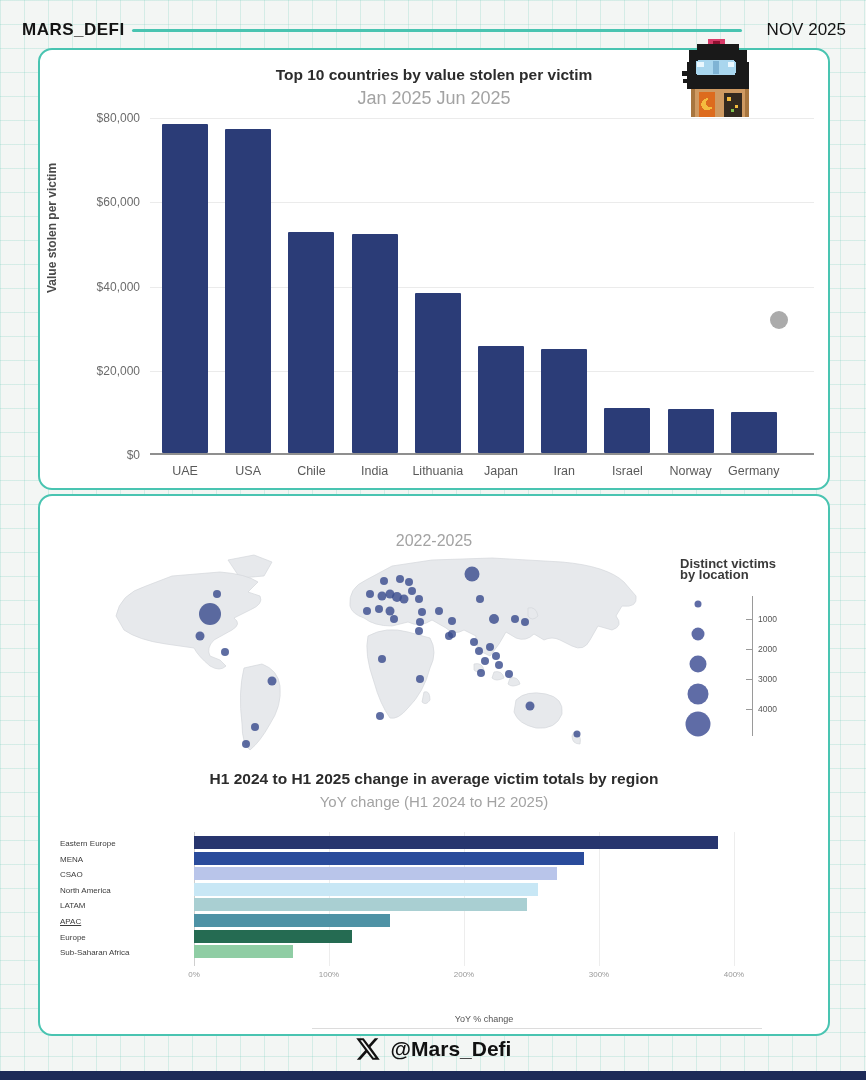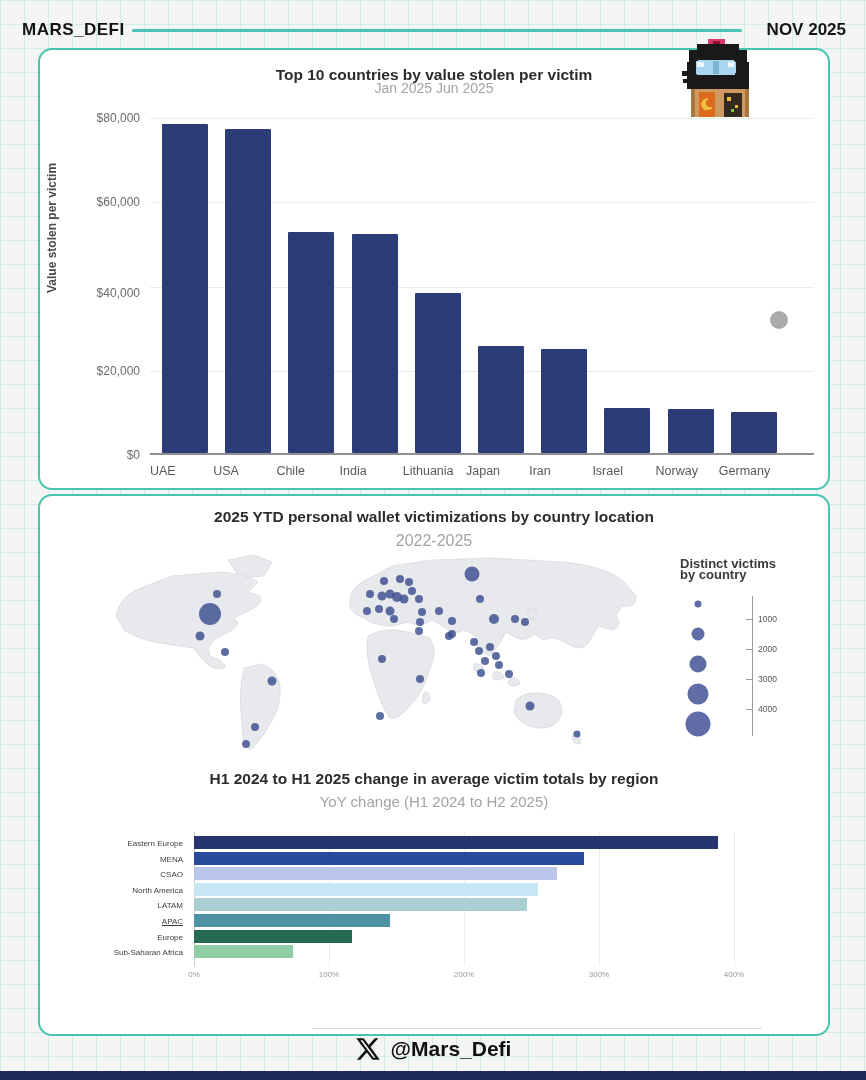--- a/index.html
+++ b/index.html
@@ -9,80 +9,80 @@
     background-image:
       linear-gradient(to right, rgba(92,196,177,0.20) 1px, transparent 1px),
       linear-gradient(to bottom, rgba(92,196,177,0.20) 1px, transparent 1px);
     background-size:24px 24px;
     font-family:"Liberation Sans", sans-serif;
     color:#2e2e2e;
   }
   
   .hdr-brand{position:absolute;left:22px;top:20px;font-size:17px;font-weight:bold;letter-spacing:.5px;color:#141414;}
   .hdr-line{position:absolute;left:132px;top:29px;width:610px;height:3px;background:var(--accent,#49c4b1);border-radius:2px;}
-  .hdr-date{position:absolute;right:20px;top:20px;font-size:17px;font-weight:bold;color:#141414;}
+  .hdr-date{position:absolute;right:20px;top:20px;font-size:17px;font-weight:normal;color:#141414;}
   
   .card{position:absolute;left:38px;width:788px;background:#fff;border:2px solid var(--accent,#49c4b1);border-radius:14px;}
   #card1{top:48px;height:438px;}
   #card2{top:494px;height:538px;}
   .c-title{position:absolute;left:0;width:100%;text-align:center;font-weight:bold;font-size:15.5px;color:#2c2c2c;}
   .c-sub{position:absolute;left:0;width:100%;text-align:center;color:#a3a3a3;}
   
   #plot1{position:absolute;left:110px;top:68px;width:664px;height:337px;}
   .gl{position:absolute;left:0;width:100%;height:1px;background:#ebebeb;}
   .gl.baseline{height:2px;background:#8f8f8f;}
   .ytick{position:absolute;right:100%;margin-right:10px;transform:translateY(-50%);font-size:12px;color:#6b6b6b;white-space:nowrap;}
   .bar1{position:absolute;bottom:2px;width:46px;border-radius:1px;}
-  .xlab1{position:absolute;width:70px;font-size:12.5px;color:#595959;}
+  .xlab1{position:absolute;width:70px;text-align:center;font-size:12.5px;color:#595959;}
   .ylabel1{position:absolute;left:12px;top:236px;transform:rotate(-90deg) translateX(0);transform-origin:left center;
     font-size:12px;font-weight:bold;color:#4a4a4a;white-space:nowrap;}
   .dot1{position:absolute;border-radius:50%;}
   
   #avatar{position:absolute;left:668px;top:38px;width:100px;height:80px;z-index:5;}
   
   #map{position:absolute;left:62px;top:56px;width:560px;height:212px;}
   #legend{position:absolute;left:640px;top:62px;width:146px;height:200px;}
   .lg-title{font-size:13px;font-weight:bold;color:#3a3a3a;line-height:11px;}
   .lg-axis{position:absolute;left:72px;top:38px;width:1px;height:140px;background:#9a9a9a;}
   .lg-circle{position:absolute;border-radius:50%;background:#5f6ca6;transform:translate(-50%,-50%);}
   .lg-tickmark{position:absolute;left:66px;width:6px;height:1px;background:#9a9a9a;}
   .lg-ticklab{position:absolute;left:78px;transform:translateY(-50%);font-size:8.5px;color:#555;}
   
   #plot3{position:absolute;left:154px;top:340px;width:580px;height:130px;}
   .vgl{position:absolute;top:-4px;bottom:0;width:1px;background:#ededed;}
   .bar3{position:absolute;left:0;height:13px;}
-  .lab3{position:absolute;right:100%;margin-right:11px;width:110px;text-align:right;font-size:8px;color:#3c3c3c;white-space:nowrap;}
+  .lab3{position:absolute;right:100%;margin-right:24px;width:110px;font-size:8px;color:#3c3c3c;white-space:nowrap;}
   .xtick3{position:absolute;top:134px;transform:translateX(-50%);font-size:8px;color:#999;}
   .xlabel3{position:absolute;left:154px;top:518px;width:580px;text-align:center;font-size:9px;color:#555;}
   .divider3{position:absolute;left:272px;top:532px;width:450px;height:1px;background:#dcdcdc;}
   
   .footer{position:absolute;left:0;top:1036px;width:100%;display:flex;align-items:center;justify-content:center;gap:10px;}
   .handle{font-size:21px;font-weight:bold;color:#111;}
   .bottom-strip{position:absolute;left:0;top:1071px;width:100%;height:9px;background:#1d2a57;}
 </style>
 </head>
 <body>
 
 <div class="page">
 
   <div class="hdr-brand">MARS_DEFI</div>
   <div class="hdr-line"></div>
   <div class="hdr-date">NOV 2025</div>
 
   <div class="card" id="card1">
     <div class="c-title" style="top:16px;">Top 10 countries by value stolen per victim</div>
-    <div class="c-sub" style="top:30px;font-size:14px;">Jan 2025 Jun 2025</div>
+    <div class="c-sub" style="top:38px;font-size:18px;">Jan 2025 Jun 2025</div>
     <div class="ylabel1">Value stolen per victim</div>
     <div id="plot1">
         <div class="gl baseline" style="top: 335px;"></div>
         <div class="ytick" style="top: 337px;">$0</div>
         <div class="gl" style="top: 253px;"></div>
         <div class="ytick" style="top: 252.75px;">$20,000</div>
         <div class="gl" style="top: 169px;"></div>
-        <div class="ytick" style="top: 168.5px; margin-top: 6px;">$40,000</div>
+        <div class="ytick" style="top: 168.5px;">$40,000</div>
         <div class="gl" style="top: 84px;"></div>
         <div class="ytick" style="top: 84.25px;">$60,000</div>
         <div class="gl" style="top: 0px;"></div>
         <div class="ytick" style="top: 0px;">$80,000</div>
         <div class="bar1" style="left: 12px; height: 328.575px; background: rgb(43, 60, 119);"></div>
         <div class="xlab1" style="left: 0px; top: 346px;">UAE</div>
         <div class="bar1" style="left: 75.2px; height: 324.363px; background: rgb(43, 60, 119);"></div>
         <div class="xlab1" style="left: 63.2px; top: 346px;">USA</div>
         <div class="bar1" style="left: 138.4px; height: 221.156px; background: rgb(43, 60, 119);"></div>
         <div class="xlab1" style="left: 126.4px; top: 346px;">Chile</div>
@@ -122,21 +122,20 @@
     <rect x="4.4" y="7.4" width="2.2" height="3.6" fill="#dd6b1e"></rect>
     <circle cx="5.5" cy="9.2" r="0.85" fill="#f4bc3e"></circle>
     <circle cx="5.95" cy="9.0" r="0.62" fill="#dd6b1e"></circle>
     <rect x="7.8" y="7.6" width="2.6" height="3.4" fill="#33291f"></rect>
     <rect x="8.3" y="8.2" width="0.45" height="0.45" fill="#f4bc3e"></rect>
     <rect x="9.4" y="9.3" width="0.45" height="0.45" fill="#f4bc3e"></rect>
     <rect x="8.8" y="9.9" width="0.4" height="0.4" fill="#7fc24e"></rect>
   </svg>
 
   <div class="card" id="card2">
-    <div class="c-title" style="top:12px;">2025 YTD personal wallet victimizations by country location</div>
     <div class="c-sub" style="top:36px;font-size:16px;">2022-2025</div>
 
     <svg id="map" viewBox="0 0 560 212">
       <g fill="#e7e9ec" stroke="#d4d7db" stroke-width="0.7">
         <path d="M126,8 L152,3 L170,10 L162,24 L138,26 Z"></path>
         <path d="M14,64 Q18,42 44,34 L70,24 L118,20 Q144,22 156,30 L146,40 L158,44 Q162,52 148,58 L132,66 Q140,72 130,78 L112,88 Q104,96 108,104 L118,108 L124,114 Q118,120 108,114 Q96,104 92,96 L64,92 Q36,88 22,78 Z"></path>
         <path d="M142,116 L160,112 Q176,118 178,134 Q180,154 168,172 Q158,190 148,198 Q140,192 140,172 Q136,140 142,116 Z"></path>
         <path d="M258,38 Q264,34 266,42 Q262,48 256,44 Z"></path>
         <path d="M248,54 Q246,36 264,28 L290,14 L330,8 L390,6 L460,10 Q505,14 522,30 L534,44 Q536,56 520,54 L514,64 Q522,74 510,78 L496,74 L488,88 Q482,100 470,94 L458,88 Q450,84 442,88 L432,82 Q424,90 414,86 L404,80 Q398,92 388,104 L380,100 Q372,92 374,84 L362,78 Q352,84 344,76 L330,68 Q318,76 306,70 L290,74 Q272,74 262,66 Q250,62 248,54 Z"></path>
         <path d="M266,84 Q284,74 306,80 L328,86 Q336,100 328,116 Q322,140 306,156 Q296,168 288,166 Q278,152 272,130 Q262,102 266,84 Z"></path>
@@ -193,21 +192,21 @@
           <circle cx="379" cy="121" r="4" fill="#3b4d8e" fill-opacity="0.82"></circle>
           <circle cx="397" cy="113" r="4" fill="#3b4d8e" fill-opacity="0.82"></circle>
           <circle cx="407" cy="122" r="4" fill="#3b4d8e" fill-opacity="0.82"></circle>
           <circle cx="428" cy="154" r="4.5" fill="#3b4d8e" fill-opacity="0.82"></circle>
           <circle cx="475" cy="182" r="3.5" fill="#3b4d8e" fill-opacity="0.82"></circle>
         </g>
     </svg>
 
     <div id="legend">
       <div class="lg-title">Distinct victims</div>
-      <div class="lg-title">by country</div>
+      <div class="lg-title">by location</div>
       <div class="lg-axis"></div>
     <div class="lg-circle" style="left: 18px; top: 46px; height: 7px; width: 7px;"></div>
         <div class="lg-circle" style="left: 18px; top: 76px; height: 13px; width: 13px;"></div>
         <div class="lg-circle" style="left: 18px; top: 106px; height: 17px; width: 17px;"></div>
         <div class="lg-circle" style="left: 18px; top: 136px; height: 21px; width: 21px;"></div>
         <div class="lg-circle" style="left: 18px; top: 166px; height: 25px; width: 25px;"></div>
         <div class="lg-tickmark" style="top: 61px;"></div>
         <div class="lg-ticklab" style="top: 61px;">1000</div>
         <div class="lg-tickmark" style="top: 91px;"></div>
         <div class="lg-ticklab" style="top: 91px;">2000</div>
@@ -241,20 +240,21 @@
         <div class="lab3" style="top: 49.8px;">North America</div>
         <div class="bar3" style="top: 62.4px; width: 333.45px; background: rgb(169, 207, 210);"></div>
         <div class="lab3" style="top: 65.4px;">LATAM</div>
         <div class="bar3" style="top: 78px; width: 195.75px; background: rgb(78, 146, 165);"></div>
         <div class="lab3" style="top: 81px; text-decoration: underline;">APAC</div>
         <div class="bar3" style="top: 93.6px; width: 157.95px; background: rgb(37, 107, 82);"></div>
         <div class="lab3" style="top: 96.6px;">Europe</div>
         <div class="bar3" style="top: 109.2px; width: 98.55px; background: rgb(143, 205, 164);"></div>
         <div class="lab3" style="top: 112.2px;">Sub-Saharan Africa</div>
       </div>
+    <div class="xlabel3">YoY % change</div>
     <div class="divider3"></div>
   </div>
 
   <div class="footer">
     <svg width="26" height="26" viewBox="0 0 24 24">
       <path fill="#111" d="M18.24 2h3.31l-7.23 8.26L22.83 22h-6.66l-5.22-6.82L4.98 22H1.66l7.73-8.84L1.17 2h6.83l4.72 6.24L18.24 2zm-1.16 18.02h1.83L6.96 3.88H5.0l12.08 16.14z"></path>
     </svg>
     <div class="handle">@Mars_Defi</div>
   </div>
 

